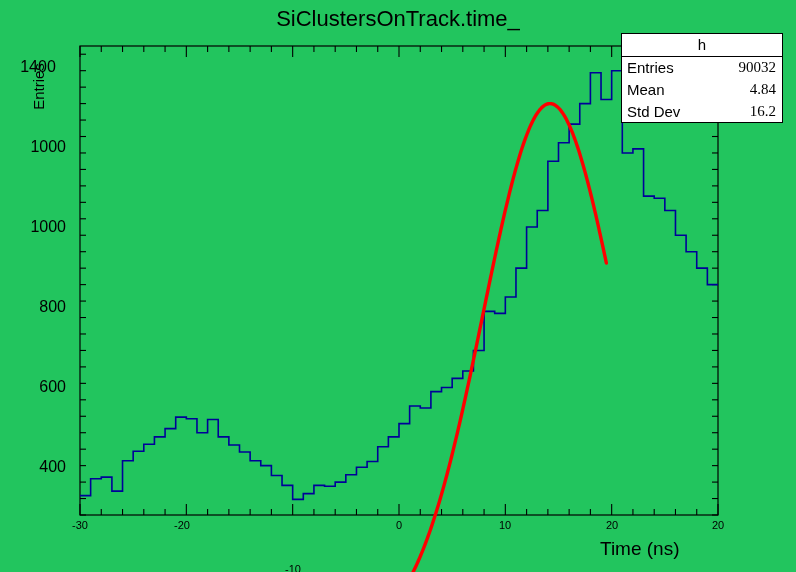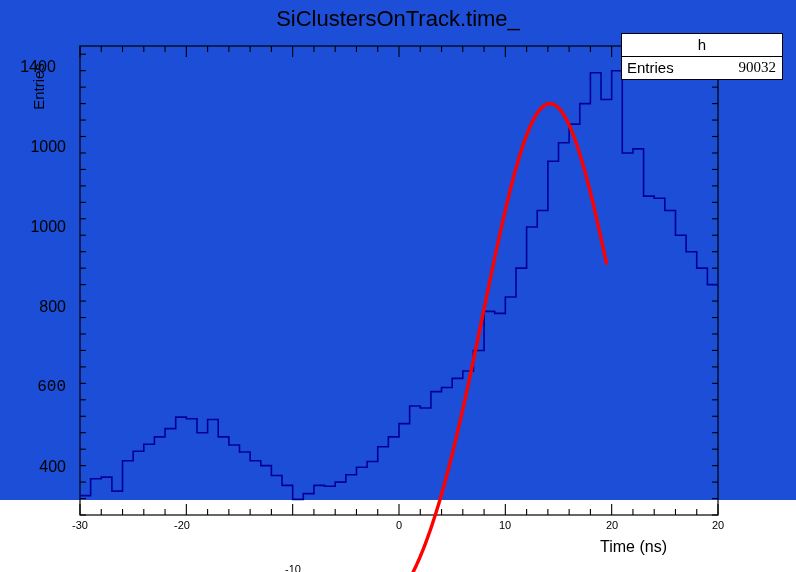--- a/index.html
+++ b/index.html
@@ -9,22 +9,22 @@
   }
   body {
     width: 796px;
     height: 572px;
     font-family: "Liberation Sans", sans-serif;
     overflow: hidden;
   }
   #canvas {
     position: relative;
     width: 796px;
-    height: 500px;
-    background: #1d4ed8;
+    height: 572px;
+    background: #22c55e;
   }
   #plot-title {
     position: absolute;
     left: 0;
     top: 6px;
     width: 796px;
     text-align: center;
     font-size: 22px;
     color: #000000;
     letter-spacing: 0px;
@@ -38,21 +38,21 @@
     text-align: center;
     font-size: 15px;
     color: #000000;
     transform: rotate(-90deg);
     transform-origin: center center;
   }
   #x-axis-title {
     position: absolute;
     left: 600px;
     top: 538px;
-    font-size: 16px;
+    font-size: 19px;
     color: #000000;
     white-space: nowrap;
   }
   .tick-label-y {
     position: absolute;
     right: 0;
     width: 56px;
     text-align: right;
     font-size: 16px;
     color: #000000;
@@ -104,21 +104,21 @@
 
   <div id="plot-title">SiClustersOnTrack.time_</div>
 
   <div id="y-axis-title">Entries</div>
   <div id="x-axis-title">Time (ns)</div>
 
   <div class="tick-label-y" style="top:58px; left:10px;text-align:center;">1400</div>
   <div class="tick-label-y" style="top:138px; left:10px;">1000</div>
   <div class="tick-label-y" style="top:218px; left:10px;">1000</div>
   <div class="tick-label-y" style="top:298px; left:10px;">800</div>
-  <div class="tick-label-y" style="top:378px; left:10px;font-family:Liberation Mono, monospace;">600</div>
+  <div class="tick-label-y" style="top:378px; left:10px;">600</div>
   <div class="tick-label-y" style="top:458px; left:10px;">400</div>
 
   <div class="tick-label-x" style="left:50px;">-30</div>
   <div class="tick-label-x" style="left:152px;">-20</div>
   <div class="tick-label-x" style="left:263px;margin-top:44px;">-10</div>
   <div class="tick-label-x" style="left:369px;">0</div>
   <div class="tick-label-x" style="left:475px;">10</div>
   <div class="tick-label-x" style="left:582px;">20</div>
   <div class="tick-label-x" style="left:688px;">20</div>
 
@@ -251,15 +251,23 @@
     <polyline id="hist-path" fill="none" stroke-width="1.6" stroke-linejoin="miter" stroke-linecap="butt" points="80.00,495.66 90.63,495.66 90.63,478.80 101.27,478.80 101.27,477.15 111.90,477.15 111.90,491.14 122.53,491.14 122.53,460.69 133.17,460.69 133.17,451.23 143.80,451.23 143.80,444.24 154.43,444.24 154.43,436.83 165.07,436.83 165.07,428.61 175.70,428.61 175.70,417.09 186.33,417.09 186.33,418.73 196.97,418.73 196.97,432.72 207.60,432.72 207.60,419.55 218.23,419.55 218.23,436.83 228.87,436.83 228.87,445.06 239.50,445.06 239.50,452.06 250.13,452.06 250.13,460.69 260.77,460.69 260.77,465.63 271.40,465.63 271.40,475.51 282.03,475.51 282.03,485.38 292.67,485.38 292.67,499.37 303.30,499.37 303.30,493.61 313.93,493.61 313.93,485.38 324.57,485.38 324.57,486.20 335.20,486.20 335.20,482.09 345.83,482.09 345.83,474.68 356.47,474.68 356.47,467.28 367.10,467.28 367.10,461.52 377.73,461.52 377.73,446.71 388.37,446.71 388.37,436.83 399.00,436.83 399.00,423.67 409.63,423.67 409.63,405.98 420.27,405.98 420.27,408.04 430.90,408.04 430.90,391.58 441.53,391.58 441.53,387.46 452.17,387.46 452.17,378.41 462.80,378.41 462.80,371.01 473.43,371.01 473.43,350.44 484.07,350.44 484.07,311.36 494.70,311.36 494.70,313.41 505.33,313.41 505.33,296.96 515.97,296.96 515.97,268.16 526.60,268.16 526.60,227.02 537.23,227.02 537.23,210.56 547.87,210.56 547.87,161.19 558.50,161.19 558.50,142.68 569.13,142.68 569.13,124.17 579.77,124.17 579.77,103.60 590.40,103.60 590.40,72.74 601.03,72.74 601.03,99.48 611.67,99.48 611.67,70.68 622.30,70.68 622.30,152.96 632.93,152.96 632.93,148.85 643.57,148.85 643.57,196.16 654.20,196.16 654.20,198.22 664.83,198.22 664.83,210.56 675.47,210.56 675.47,235.25 686.10,235.25 686.10,251.70 696.73,251.70 696.73,268.16 707.37,268.16 707.37,284.61 718.00,284.61" stroke="#000099"></polyline>
     <path id="fit-path" fill="none" stroke-width="3.4" stroke-linecap="round" d="M393.68 603.27 L394.65 602.07 L395.62 600.83 L396.58 599.57 L397.55 598.27 L398.52 596.93 L399.48 595.56 L400.45 594.15 L401.42 592.71 L402.38 591.22 L403.35 589.71 L404.32 588.15 L405.28 586.55 L406.25 584.91 L407.22 583.24 L408.18 581.52 L409.15 579.76 L410.12 577.96 L411.08 576.12 L412.05 574.23 L413.02 572.30 L413.98 570.33 L414.95 568.31 L415.92 566.25 L416.88 564.14 L417.85 561.99 L418.82 559.79 L419.78 557.55 L420.75 555.25 L421.72 552.91 L422.68 550.53 L423.65 548.09 L424.62 545.61 L425.58 543.08 L426.55 540.50 L427.52 537.87 L428.48 535.20 L429.45 532.47 L430.42 529.69 L431.38 526.87 L432.35 523.99 L433.32 521.07 L434.28 518.10 L435.25 515.07 L436.22 512.00 L437.18 508.87 L438.15 505.70 L439.12 502.48 L440.08 499.21 L441.05 495.89 L442.02 492.52 L442.98 489.10 L443.95 485.64 L444.92 482.12 L445.88 478.56 L446.85 474.95 L447.82 471.30 L448.78 467.59 L449.75 463.85 L450.72 460.06 L451.68 456.22 L452.65 452.34 L453.62 448.42 L454.58 444.45 L455.55 440.44 L456.52 436.40 L457.48 432.31 L458.45 428.18 L459.42 424.02 L460.38 419.82 L461.35 415.58 L462.32 411.31 L463.28 407.00 L464.25 402.66 L465.22 398.29 L466.18 393.89 L467.15 389.46 L468.12 385.01 L469.08 380.52 L470.05 376.02 L471.02 371.49 L471.98 366.94 L472.95 362.36 L473.92 357.77 L474.88 353.17 L475.85 348.54 L476.82 343.91 L477.78 339.26 L478.75 334.60 L479.72 329.94 L480.68 325.26 L481.65 320.59 L482.62 315.91 L483.58 311.23 L484.55 306.55 L485.52 301.87 L486.48 297.20 L487.45 292.53 L488.42 287.88 L489.38 283.24 L490.35 278.60 L491.32 273.99 L492.28 269.39 L493.25 264.82 L494.22 260.26 L495.18 255.73 L496.15 251.23 L497.12 246.75 L498.08 242.30 L499.05 237.89 L500.02 233.51 L500.98 229.17 L501.95 224.87 L502.92 220.62 L503.88 216.40 L504.85 212.23 L505.82 208.11 L506.78 204.04 L507.75 200.03 L508.72 196.07 L509.68 192.16 L510.65 188.32 L511.62 184.53 L512.58 180.81 L513.55 177.16 L514.52 173.57 L515.48 170.06 L516.45 166.61 L517.42 163.24 L518.38 159.94 L519.35 156.72 L520.32 153.58 L521.28 150.53 L522.25 147.55 L523.22 144.66 L524.18 141.85 L525.15 139.14 L526.12 136.51 L527.08 133.98 L528.05 131.53 L529.02 129.18 L529.98 126.93 L530.95 124.78 L531.92 122.72 L532.88 120.76 L533.85 118.90 L534.82 117.15 L535.78 115.49 L536.75 113.95 L537.72 112.50 L538.68 111.16 L539.65 109.93 L540.62 108.81 L541.58 107.79 L542.55 106.89 L543.52 106.09 L544.48 105.40 L545.45 104.83 L546.42 104.36 L547.38 104.00 L548.35 103.76 L549.32 103.62 L550.28 103.60 L551.25 103.69 L552.22 103.89 L553.18 104.20 L554.15 104.63 L555.12 105.16 L556.08 105.80 L557.05 106.56 L558.02 107.42 L558.98 108.39 L559.95 109.47 L560.92 110.66 L561.88 111.95 L562.85 113.36 L563.82 114.86 L564.78 116.47 L565.75 118.19 L566.72 120.00 L567.68 121.92 L568.65 123.94 L569.62 126.06 L570.58 128.27 L571.55 130.58 L572.52 132.99 L573.48 135.49 L574.45 138.08 L575.42 140.76 L576.38 143.53 L577.35 146.38 L578.32 149.32 L579.28 152.35 L580.25 155.46 L581.22 158.65 L582.18 161.91 L583.15 165.25 L584.12 168.67 L585.08 172.16 L586.05 175.72 L587.02 179.34 L587.98 183.04 L588.95 186.80 L589.92 190.62 L590.88 194.50 L591.85 198.44 L592.82 202.43 L593.78 206.48 L594.75 210.58 L595.72 214.73 L596.68 218.92 L597.65 223.17 L598.62 227.45 L599.58 231.77 L600.55 236.14 L601.52 240.53 L602.48 244.97 L603.45 249.43 L604.42 253.92 L605.38 258.45 L606.35 262.99" stroke="#ff0000"></path>
   </svg>
 
   <div id="stats-box">
     <div id="stats-title">h</div>
     <div class="stats-row">
       <span class="stats-key">Entries</span>
       <span class="stats-val">90032</span>
     </div>
+    <div class="stats-row">
+      <span class="stats-key">Mean</span>
+      <span class="stats-val">4.84</span>
+    </div>
+    <div class="stats-row">
+      <span class="stats-key">Std Dev</span>
+      <span class="stats-val">16.2</span>
+    </div>
   </div>
 
 </div>
 
 </body></html>

